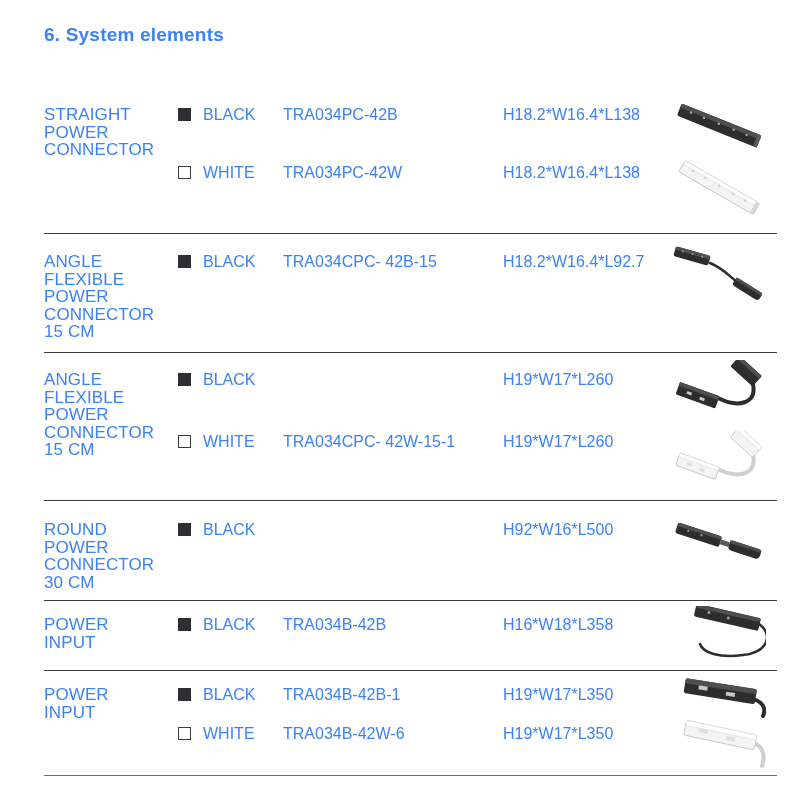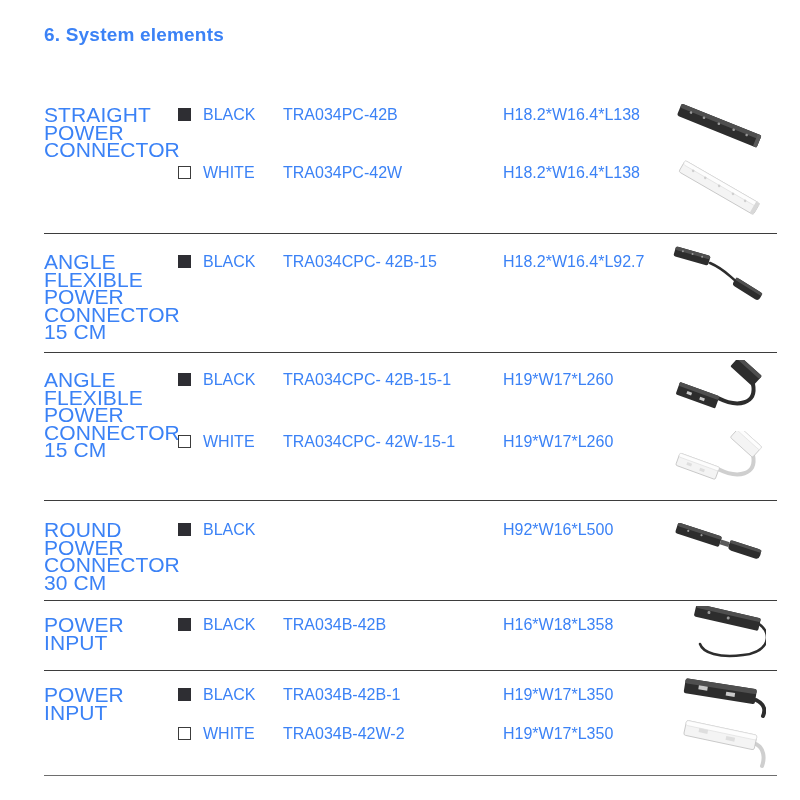--- a/index.html
+++ b/index.html
@@ -3,21 +3,21 @@
 <meta charset="utf-8">
 <style>
   html,body{margin:0;padding:0;background:#ffffff;}
   .page{
     position:relative;width:800px;height:800px;background:#ffffff;
     font-family:"Liberation Sans",sans-serif;color:#3b82f6;overflow:hidden;
   }
   .h1{position:absolute;left:44px;top:24px;font-size:19px;font-weight:bold;letter-spacing:.2px;}
   .h2{position:absolute;left:44px;top:63px;font-size:16px;}
   section{position:absolute;left:44px;width:733px;}
-  .pname{position:absolute;left:0;top:0;font-size:21px;line-height:17.5px;letter-spacing:.1px;width:132px;}
+  .pname{position:absolute;left:0;top:0;font-size:17px;line-height:17.5px;letter-spacing:.1px;width:132px;}
   .variant{position:absolute;left:134px;right:0;height:20px;font-size:16px;padding-left:45px;}
   .swatch{position:absolute;left:0;top:2px;width:13px;height:13px;}
   .sw-black{background:#2e2e33;}
   .sw-white{background:#ffffff;border:1.6px solid #3c3c3c;box-sizing:border-box;}
   .vcolor{position:absolute;left:25px;top:0;}
   .vcode{position:absolute;left:105px;top:0;}
   .vdims{position:absolute;left:325px;top:0;}
   .pimg{position:absolute;left:628px;width:94px;}
   .pimg svg{display:block;width:100%;height:100%;}
   hr.div{position:absolute;left:44px;width:733px;border:none;border-top:1.5px solid #3d3d3d;margin:0;}
@@ -131,21 +131,20 @@
     <div class="pname" style="top:3px;">
       <div>ANGLE</div>
       <div>FLEXIBLE</div>
       <div>POWER</div>
       <div>CONNECTOR</div>
       <div>15 CM</div>
     </div>
     <div class="variant" style="top:3px;">
       <span class="swatch sw-black"></span>
       <span class="vcolor">BLACK</span>
-      <span class="vcode">TRA034CPC- 42B-15-1</span>
       <span class="vdims">H19*W17*L260</span>
     </div>
     <div class="variant" style="top:65px;">
       <span class="swatch sw-white"></span>
       <span class="vcolor">WHITE</span>
       <span class="vcode">TRA034CPC- 42W-15-1</span>
       <span class="vdims">H19*W17*L260</span>
     </div>
     <div class="pimg" style="top:-8px;height:56px;">
       <svg viewBox="0 0 94 56">
@@ -243,21 +242,21 @@
     </div>
     <div class="variant" style="top:0px;">
       <span class="swatch sw-black"></span>
       <span class="vcolor">BLACK</span>
       <span class="vcode">TRA034B-42B-1</span>
       <span class="vdims">H19*W17*L350</span>
     </div>
     <div class="variant" style="top:39px;">
       <span class="swatch sw-white"></span>
       <span class="vcolor">WHITE</span>
-      <span class="vcode">TRA034B-42W-2</span>
+      <span class="vcode">TRA034B-42W-6</span>
       <span class="vdims">H19*W17*L350</span>
     </div>
     <div class="pimg" style="top:-8px;height:40px;">
       <svg viewBox="0 0 94 40">
         <path class="cable" d="M84 22 C 92 26, 94 31, 91 38" stroke-width="4"></path>
         <g transform="rotate(9 50 15)">
           <rect class="body" x="12" y="6" width="72" height="15" rx="2"></rect>
           <rect class="top" x="12" y="6" width="72" height="5" rx="2"></rect>
           <rect class="port" x="26" y="11" width="9" height="4"></rect>
           <rect class="port" x="54" y="13" width="9" height="4"></rect>

